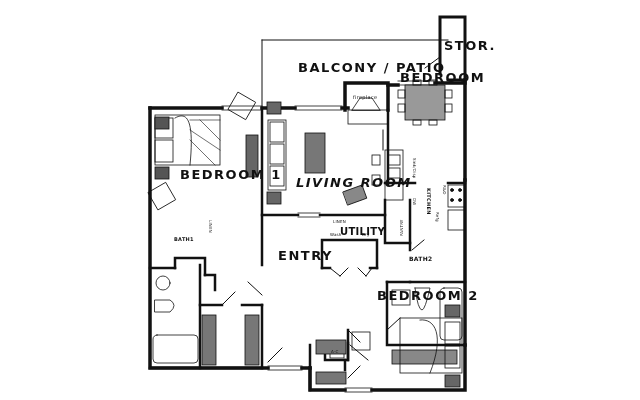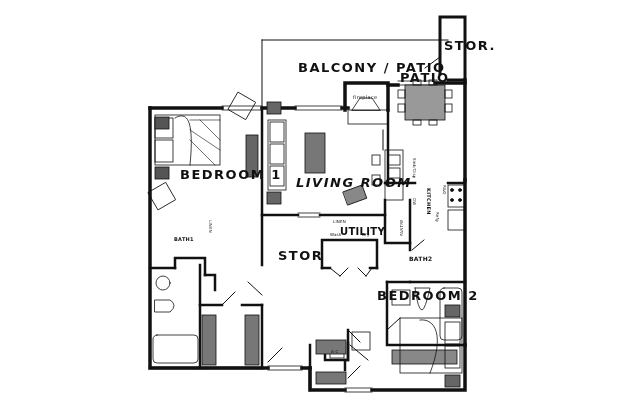--- a/index.html
+++ b/index.html
@@ -195,32 +195,32 @@
       <rect x="445" y="375" width="15" height="12" fill="#666"></rect>
       <rect x="316" y="372" width="30" height="12" fill="#777"></rect>
       <rect x="316" y="340" width="30" height="14" fill="#777"></rect>
       <rect x="352" y="332" width="18" height="18"></rect>
     </g>
   </g>
 </svg>
 
 <div class="lbl lg" style="left:298px;top:60px;">BALCONY / PATIO</div>
 <div class="lbl lg" style="left:444px;top:38px;">STOR.</div>
-<div class="lbl lg" style="left:400px;top:70px;">PATIO</div>
+<div class="lbl lg" style="left:400px;top:70px;">BEDROOM</div>
 <div class="lbl sm" style="left:353px;top:94px;">fireplace</div>
 <div class="lbl lg" style="left:296px;top:175px;font-style:italic;">LIVING ROOM</div>
 <div class="lbl lg" style="left:180px;top:167px;">BEDROOM  1</div>
 <div class="lbl sm rot" style="left:432px;top:188px;font-weight:bold;">KITCHEN</div>
 <div class="lbl xs rot" style="left:417px;top:158px;">Sink/Disp</div>
 <div class="lbl xs rot" style="left:417px;top:198px;">DW</div>
 <div class="lbl xs rot" style="left:447px;top:185px;">R&amp;O</div>
 <div class="lbl xs rot" style="left:440px;top:212px;">Refg</div>
 <div class="lbl xs rotn" style="left:399px;top:236px;">PANTRY</div>
 <div class="lbl sm" style="left:174px;top:236px;font-weight:bold;">BATH1</div>
 <div class="lbl xs rot" style="left:213px;top:220px;">LINEN</div>
-<div class="lbl lg" style="left:278px;top:248px;">STOR</div>
+<div class="lbl lg" style="left:278px;top:248px;">ENTRY</div>
 <div class="lbl sm" style="left:340px;top:226px;font-weight:bold;font-size:10px;">UTILITY</div>
 <div class="lbl xs" style="left:333px;top:219px;">LINEN</div>
 <div class="lbl xs" style="left:330px;top:232px;">Wash</div>
 <div class="lbl xs" style="left:362px;top:232px;">Dry</div>
 <div class="lbl sm" style="left:409px;top:255px;font-weight:bold;font-size:6px;">BATH2</div>
 <div class="lbl xs" style="left:331px;top:349px;">A-C</div>
 <div class="lbl lg" style="left:377px;top:288px;">BEDROOM  2</div>
 
 </body></html>

